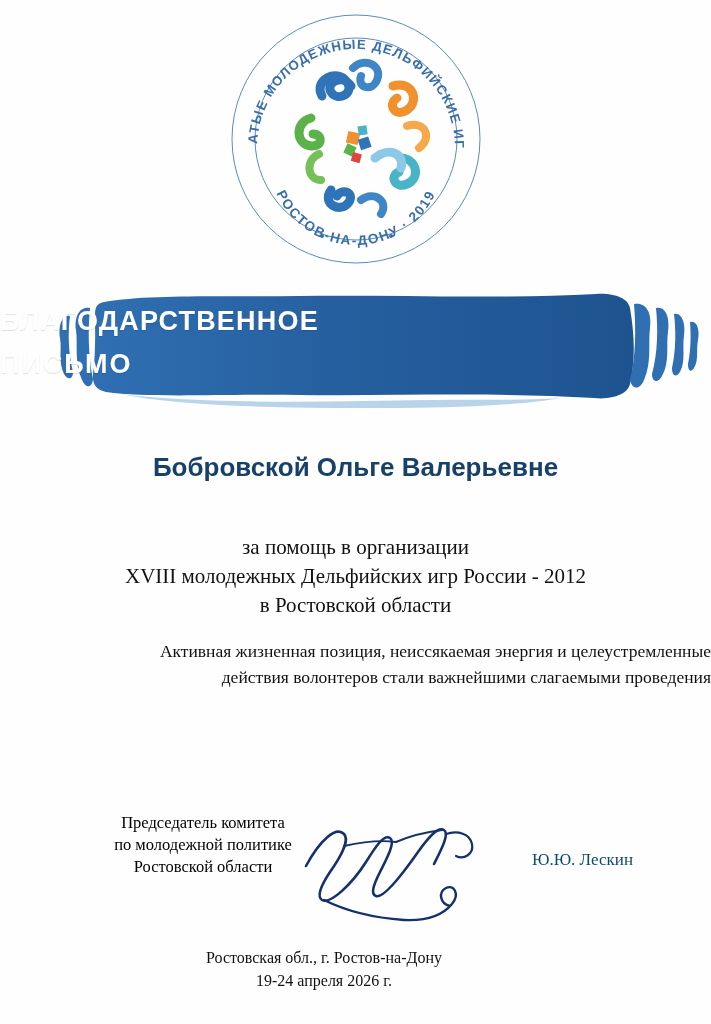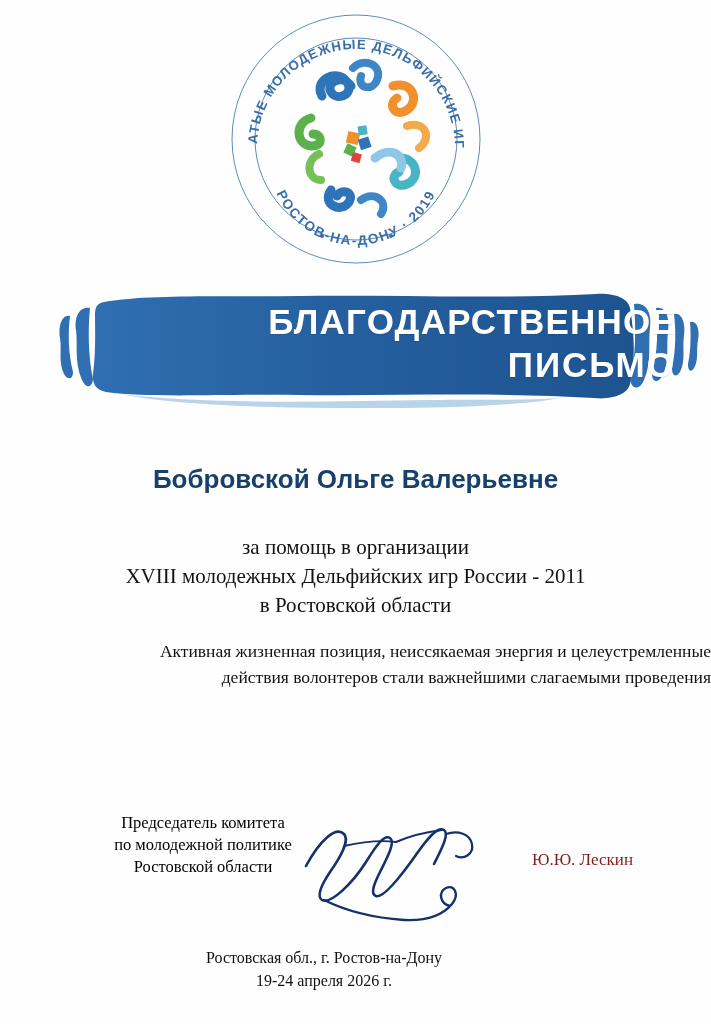--- a/index.html
+++ b/index.html
@@ -40,43 +40,42 @@
     top: 288px;
     width: 711px;
     height: 120px;
   }
   .banner svg { display: block; }
   .banner-text {
     position: absolute;
     left: 0;
     top: 300px;
     width: 676px;
-    text-align: right;
+    text-align: left;
     color: #ffffff;
     font-family: "Liberation Sans", sans-serif;
     font-weight: bold;
-    font-size: 35px;
+    font-size: 27px;
     line-height: 43px;
     letter-spacing: 1.2px;
     text-shadow: 0 1px 1px rgba(0,0,0,0.12);
   }
   .banner-text .l2 { letter-spacing: 2px; }
 
   
   .recipient {
     position: absolute;
     left: 0;
     top: 452px;
     width: 711px;
     text-align: center;
     font-family: "Liberation Sans", sans-serif;
     font-size: 26px;
     font-weight: bold;
     color: #17406b;
-    margin-top: 12px;
   }
 
   
   .reason {
     position: absolute;
     left: 0;
     top: 533px;
     width: 711px;
     text-align: center;
     font-size: 21px;
@@ -105,21 +104,21 @@
     text-align: center;
     font-size: 16.5px;
     line-height: 22px;
     color: #000000;
   }
   .sign-name {
     position: absolute;
     right: 78px;
     top: 850px;
     font-size: 17px;
-    color: #7f1d1d;
+    color: #0c4a6e;
   }
   .signature {
     position: absolute;
     left: 300px;
     top: 800px;
     width: 200px;
     height: 130px;
   }
   .signature svg { display: block; }
 
@@ -226,21 +225,21 @@
 
   <div class="banner-text">
     <div class="l1">БЛАГОДАРСТВЕННОЕ</div>
     <div class="l2">ПИСЬМО</div>
   </div>
 
   <div class="recipient">Бобровской Ольге Валерьевне</div>
 
   <div class="reason">
     <div>за помощь в организации</div>
-    <div>XVIII молодежных Дельфийских игр России - 2011</div>
+    <div>XVIII молодежных Дельфийских игр России - 2012</div>
     <div>в Ростовской области</div>
   </div>
 
   <div class="bodytext">
     <div>Активная жизненная позиция, неиссякаемая энергия и целеустремленные</div>
     <div>действия волонтеров стали важнейшими слагаемыми проведения</div>
   </div>
 
   <div class="sign-title">
     <div>Председатель комитета</div>

